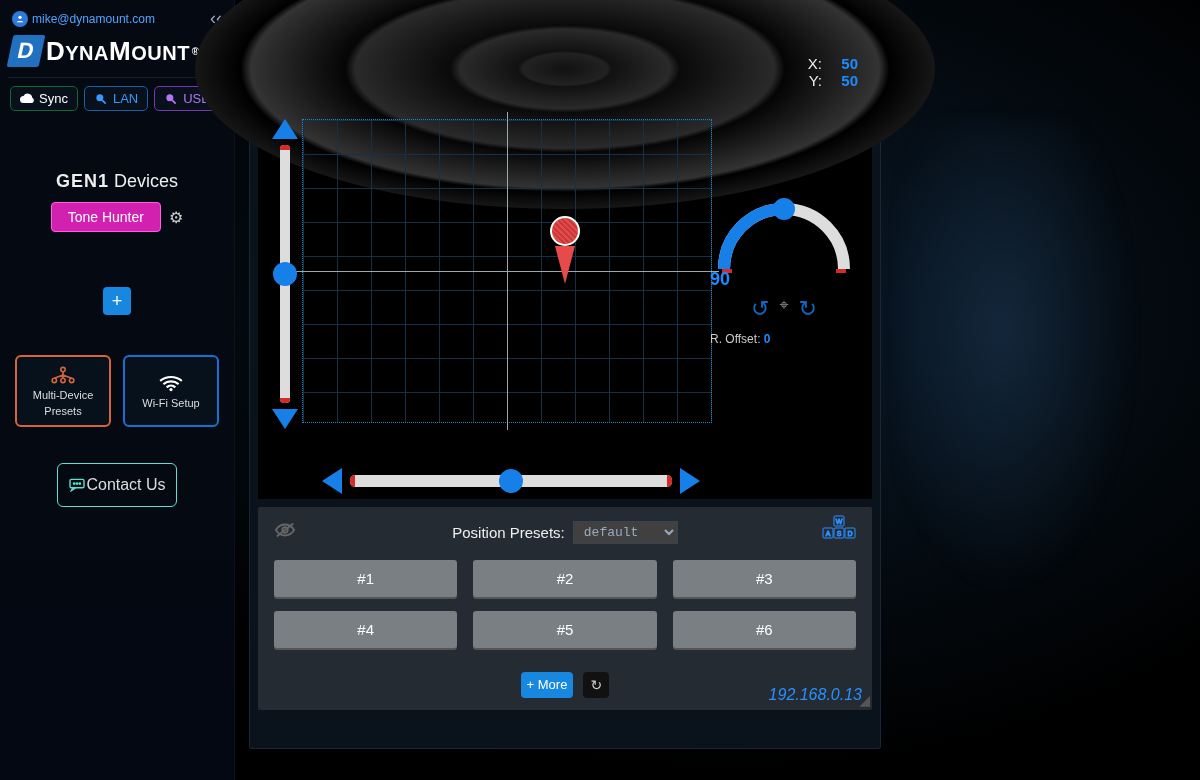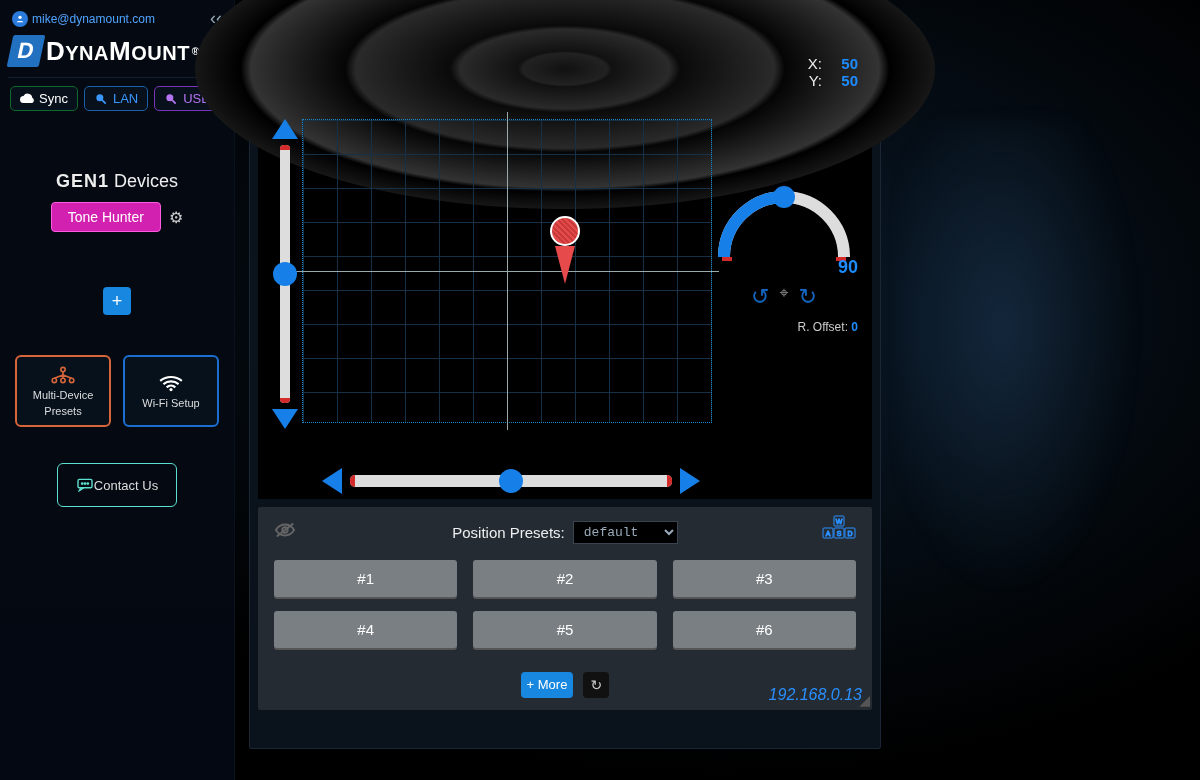--- a/index.html
+++ b/index.html
@@ -69,21 +69,21 @@
     gap:4px; font-size:11px; text-align:center; cursor:pointer;
     background:#06111c;
   }
   .card.wifi  { border:2px solid #1a6fd0; }
   .card.multi { border:2px solid #d6653a; }
   .card svg { width:26px; height:20px; }
   .contact {
     width:120px; height:44px; margin:36px auto 0 auto;
     border:1px solid #5ce0d0; border-radius:6px;
     display:flex; align-items:center; justify-content:center; gap:0;
-    font-size:13px; cursor:pointer; color:#ddd;
+    font-size:16px; cursor:pointer; color:#ddd;
   }
 
   
   .main {
     position:absolute; left:250px; top:10px; width:630px; height:738px;
     background:#0a121c; border-radius:2px;
     box-shadow: 0 0 0 1px #1a2634;
   }
   .main-head {
     display:flex; align-items:center; justify-content:space-between;
@@ -152,37 +152,37 @@
   }
   .hslider .track { height:12px; flex:1; background:#ddd; border-radius:5px; position:relative; }
   .hslider .track::before,.hslider .track::after{content:"";position:absolute;top:0;height:100%;width:5px;background:#d42a2a;}
   .hslider .track::before{left:0;border-radius:5px 0 0 5px;} .hslider .track::after{right:0;border-radius:0 5px 5px 0;}
   .hslider .thumb { position:absolute; top:50%; left:50%; transform:translate(-50%,-50%); width:24px; height:24px; background:#1680e8; border-radius:50%; }
   .tri.left  { border-top:13px solid transparent; border-bottom:13px solid transparent; border-right:20px solid #1680e8; margin-right:8px;}
   .tri.right { border-top:13px solid transparent; border-bottom:13px solid transparent; border-left:20px solid #1680e8; margin-left:8px;}
 
   
   .rot {
-    position:absolute; right:14px; top:142px; width:148px; text-align:right;
+    position:absolute; right:14px; top:154px; width:148px; text-align:left;
   }
   .rot svg { width:148px; height:90px; }
   .rot .ang { font-size:18px; color:#1d8cff; font-weight:bold; margin-top:-18px; }
   .rot-icons { display:flex; gap:10px; justify-content:center; margin-top:6px; }
   .rot-icons span { color:#1565c0; font-size:22px; cursor:pointer; }
   .rot-off { font-size:12px; margin-top:10px; color:#ccc; }
   .rot-off b { color:#1d8cff; }
 
   
   .presets {
     margin:8px; padding:14px 16px 12px 16px;
     background:#242b33; border-radius:2px; position:relative;
   }
   .presets-head { display:flex; align-items:center; justify-content:center; gap:8px; font-size:15px; color:#eee; }
   .presets-head select {
-    background:#000000; color:#9ab; border:1px solid #3a4450; font-family:"Courier New",monospace;
+    background:#404040; color:#9ab; border:1px solid #3a4450; font-family:"Courier New",monospace;
     padding:2px 22px 2px 6px; font-size:13px;
   }
   .eye { position:absolute; left:16px; top:14px; color:#666; font-size:20px; cursor:pointer; }
   .wasd { position:absolute; right:16px; top:8px; cursor:pointer; }
   .preset-grid {
     display:grid; grid-template-columns:repeat(3,1fr); gap:14px 16px;
     margin-top:16px;
   }
   .preset-btn {
     background:#7a7f84; color:#fff; font-size:15px; padding:10px 0;

